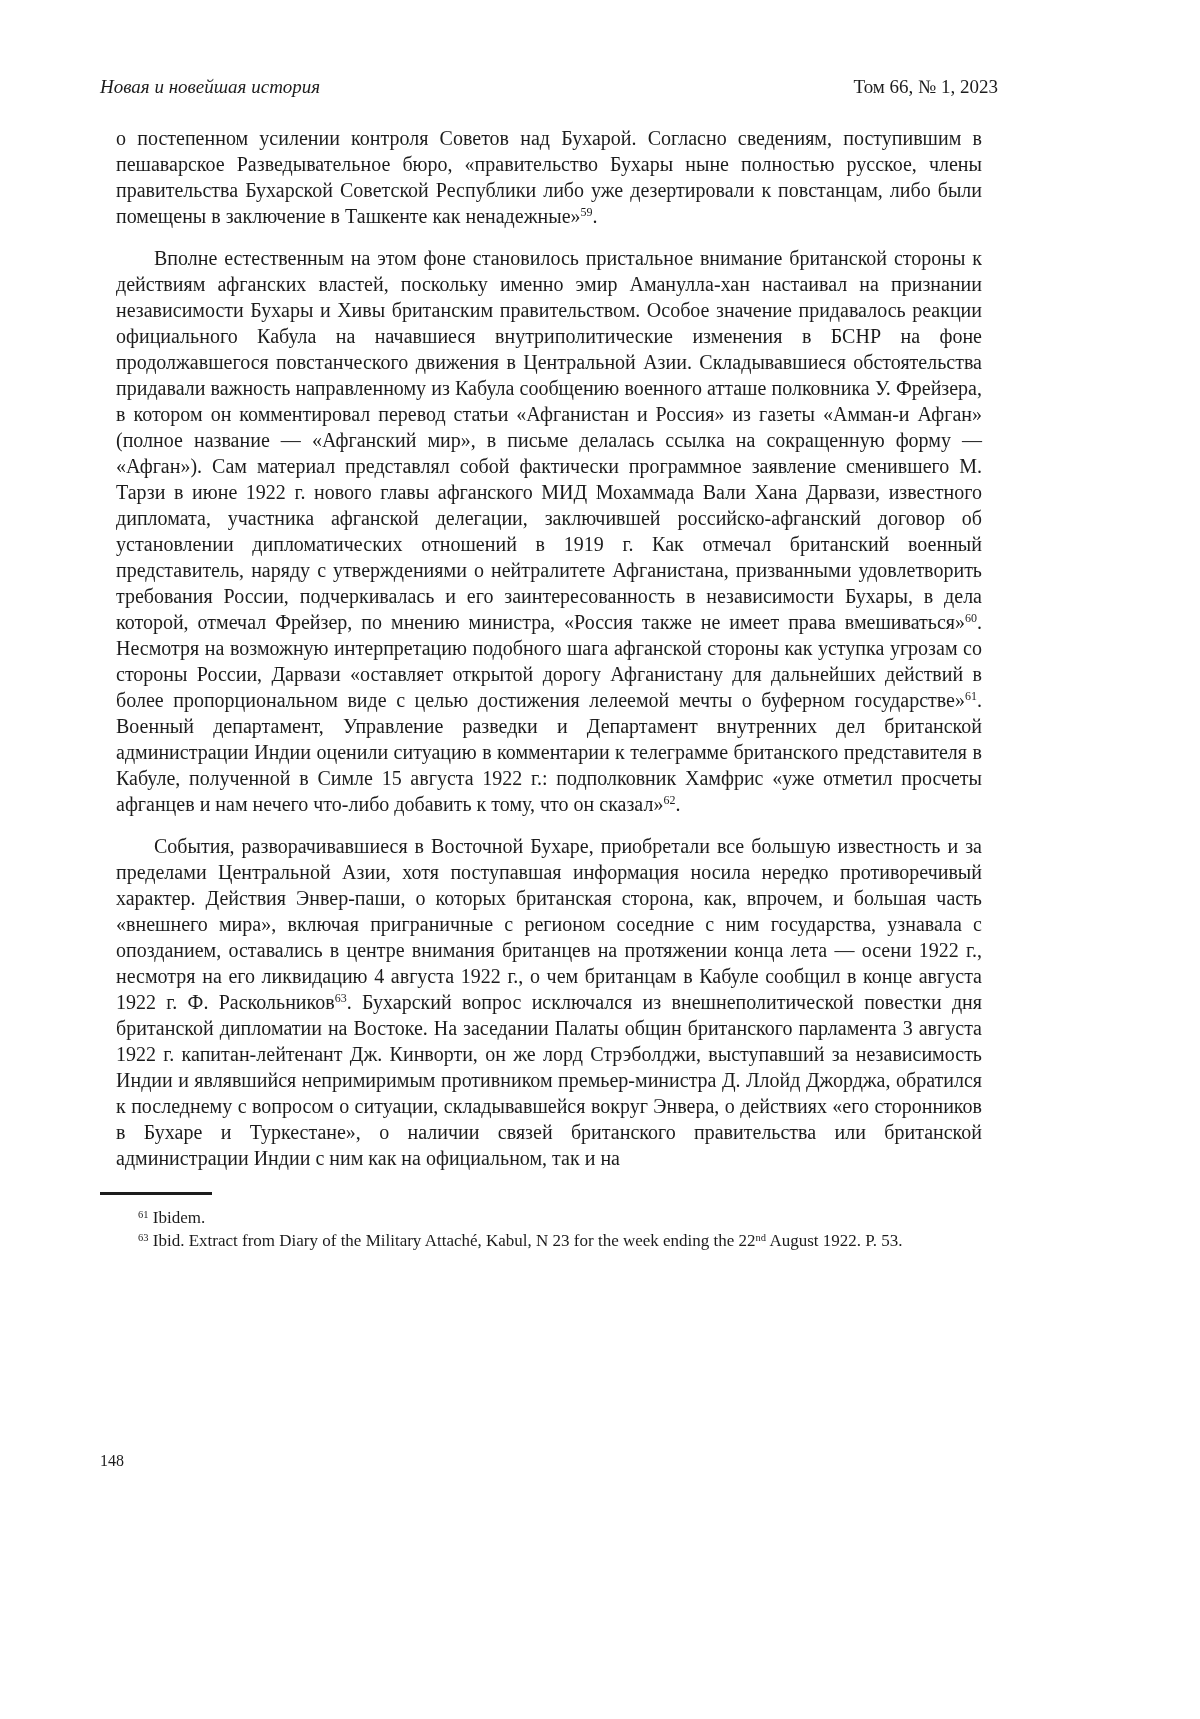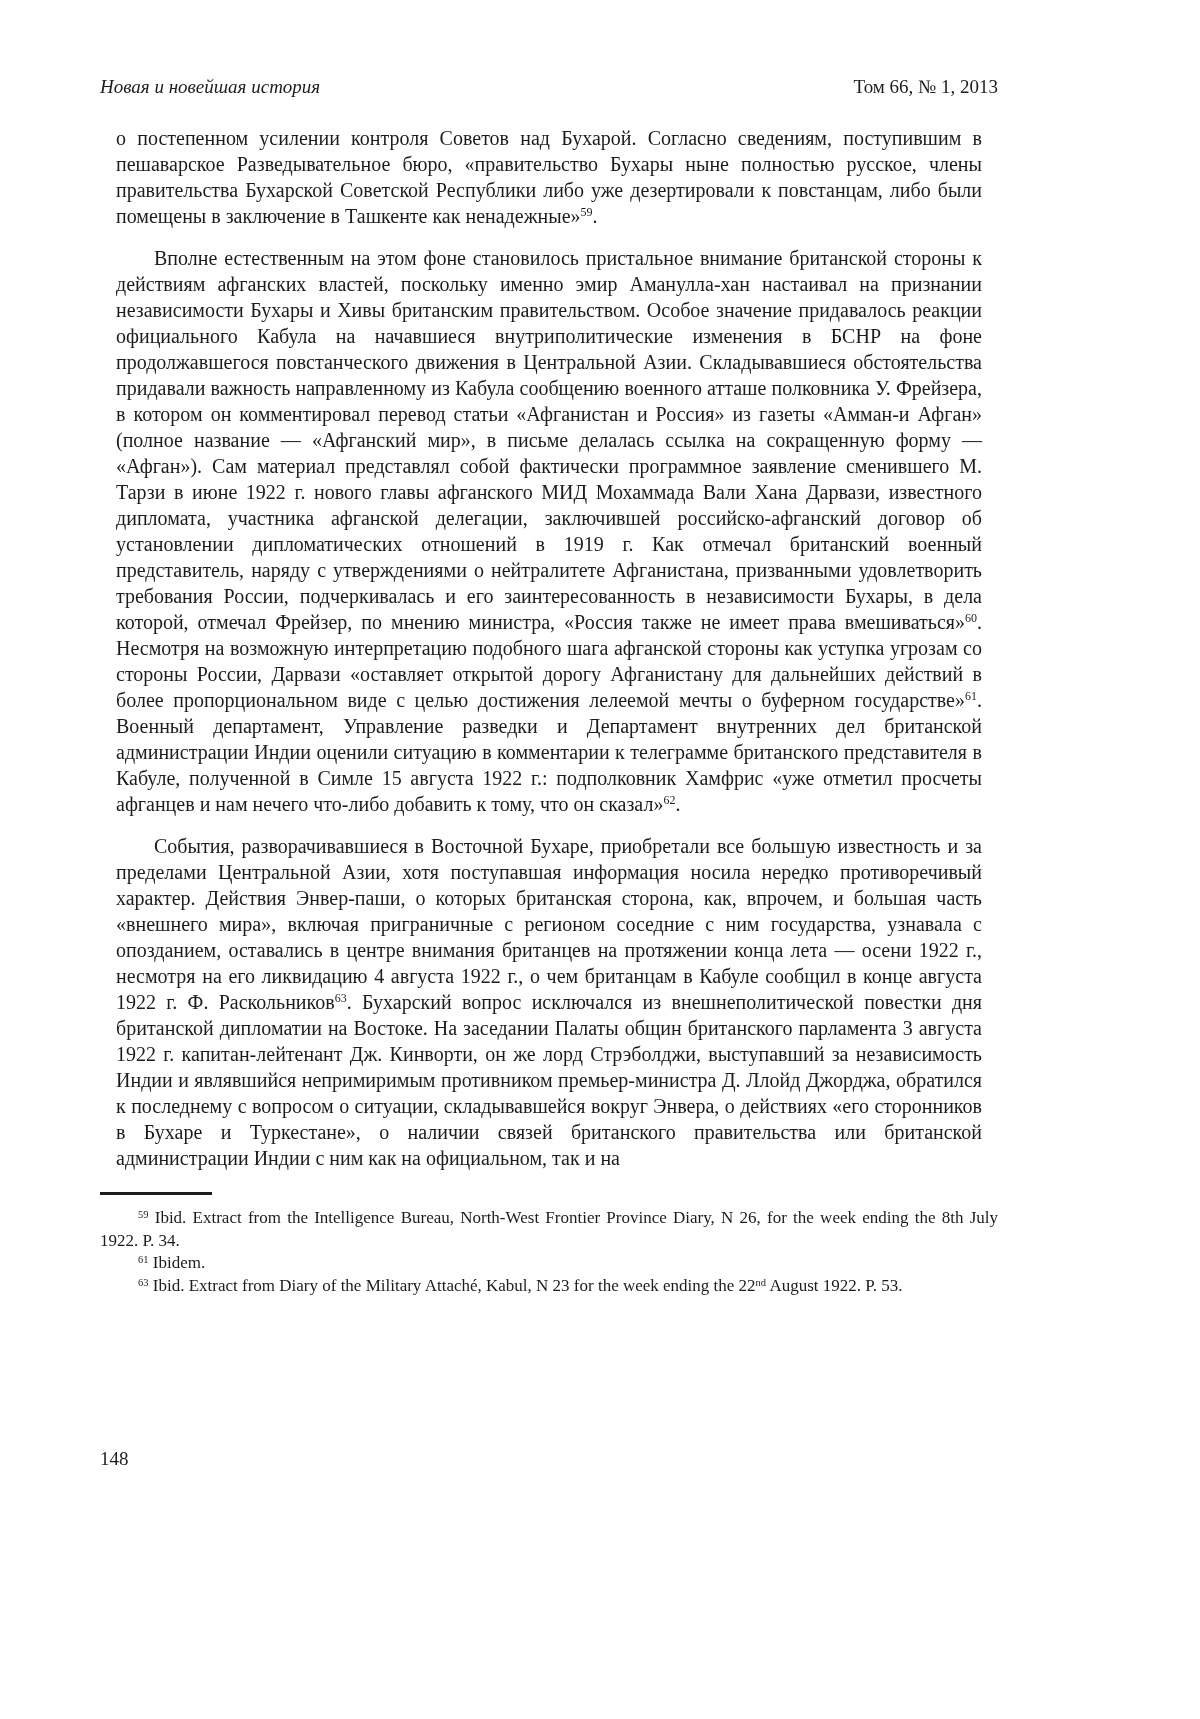--- a/index.html
+++ b/index.html
@@ -56,43 +56,42 @@
     line-height: 22.5px;
     text-align: justify;
     text-indent: 38px;
   }
   .footnote sup { font-size: 10.5px; vertical-align: 5px; }
 
   .page-number {
     position: absolute;
     left: 100px;
     bottom: 56px;
-    font-size: 19px;
+    font-size: 16px;
   }
 </style>
 </head>
 <body>
 
 <div class="page">
 
   <header class="page-header">
     <span class="journal-title">Новая и новейшая история</span>
-    <span class="issue-info">Том 66, № 1, 2013</span>
+    <span class="issue-info">Том 66, № 1, 2023</span>
   </header>
 
   <main class="body-text">
     <p class="para first">о постепенном усилении контроля Советов над Бухарой. Согласно сведениям, поступившим в пешаварское Разведывательное бюро, «правительство Бухары ныне полностью русское, члены правительства Бухарской Советской Республики либо уже дезертировали к повстанцам, либо были помещены в заключение в Ташкенте как ненадежные»<sup>59</sup>.</p>
     <p class="para">Вполне естественным на этом фоне становилось пристальное внимание британской стороны к действиям афганских властей, поскольку именно эмир Аманулла-хан настаивал на признании независимости Бухары и Хивы британским правительством. Особое значение придавалось реакции официального Кабула на начавшиеся внутриполитические изменения в БСНР на фоне продолжавшегося повстанческого движения в Центральной Азии. Складывавшиеся обстоятельства придавали важность направленному из Кабула сообщению военного атташе полковника У. Фрейзера, в котором он комментировал перевод статьи «Афганистан и Россия» из газеты «Амман-и Афган» (полное название — «Афганский мир», в письме делалась ссылка на сокращенную форму — «Афган»). Сам материал представлял собой фактически программное заявление сменившего М. Тарзи в июне 1922 г. нового главы афганского МИД Мохаммада Вали Хана Дарвази, известного дипломата, участника афганской делегации, заключившей российско-афганский договор об установлении дипломатических отношений в 1919 г. Как отмечал британский военный представитель, наряду с утверждениями о нейтралитете Афганистана, призванными удовлетворить требования России, подчеркивалась и его заинтересованность в независимости Бухары, в дела которой, отмечал Фрейзер, по мнению министра, «Россия также не имеет права вмешиваться»<sup>60</sup>. Несмотря на возможную интерпретацию подобного шага афганской стороны как уступка угрозам со стороны России, Дарвази «оставляет открытой дорогу Афганистану для дальнейших действий в более пропорциональном виде с целью достижения лелеемой мечты о буферном государстве»<sup>61</sup>. Военный департамент, Управление разведки и Департамент внутренних дел британской администрации Индии оценили ситуацию в комментарии к телеграмме британского представителя в Кабуле, полученной в Симле 15 августа 1922 г.: подполковник Хамфрис «уже отметил просчеты афганцев и нам нечего что-либо добавить к тому, что он сказал»<sup>62</sup>.</p>
     <p class="para">События, разворачивавшиеся в Восточной Бухаре, приобретали все большую известность и за пределами Центральной Азии, хотя поступавшая информация носила нередко противоречивый характер. Действия Энвер-паши, о которых британская сторона, как, впрочем, и большая часть «внешнего мира», включая приграничные с регионом соседние с ним государства, узнавала с опозданием, оставались в центре внимания британцев на протяжении конца лета — осени 1922 г., несмотря на его ликвидацию 4 августа 1922 г., о чем британцам в Кабуле сообщил в конце августа 1922 г. Ф. Раскольников<sup>63</sup>. Бухарский вопрос исключался из внешнеполитической повестки дня британской дипломатии на Востоке. На заседании Палаты общин британского парламента 3 августа 1922 г. капитан-лейтенант Дж. Кинворти, он же лорд Стрэболджи, выступавший за независимость Индии и являвшийся непримиримым противником премьер-министра Д. Ллойд Джорджа, обратился к последнему с вопросом о ситуации, складывавшейся вокруг Энвера, о действиях «его сторонников в Бухаре и Туркестане», о наличии связей британского правительства или британской администрации Индии с ним как на официальном, так и на</p>
   </main>
 
   <footer class="page-footer">
     <div class="footnote-rule"></div>
     <div class="footnotes">
-      <p class="footnote"><sup>59</sup> Ibid. Extract from the Intelligence Bureau, North-West Frontier Province Diary, N 26, for the week ending the 8th July 1922. P. 34.</p>
       <p class="footnote"><sup>61</sup> Ibidem.</p>
       <p class="footnote"><sup>63</sup> Ibid. Extract from Diary of the Military Attaché, Kabul, N 23 for the week ending the 22<sup>nd</sup> August 1922. P. 53.</p>
     </div>
   </footer>
 
   <div class="page-number">148</div>
 
 </div>
 
 </body></html>

